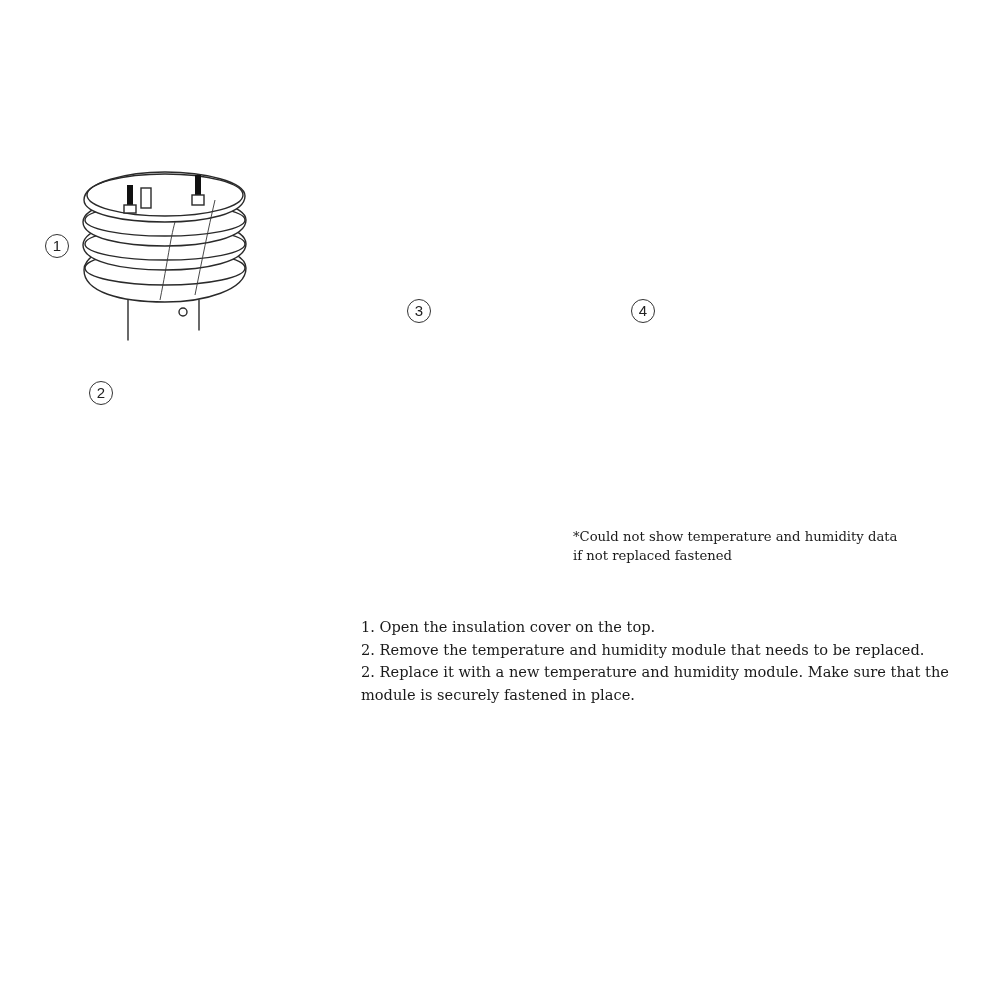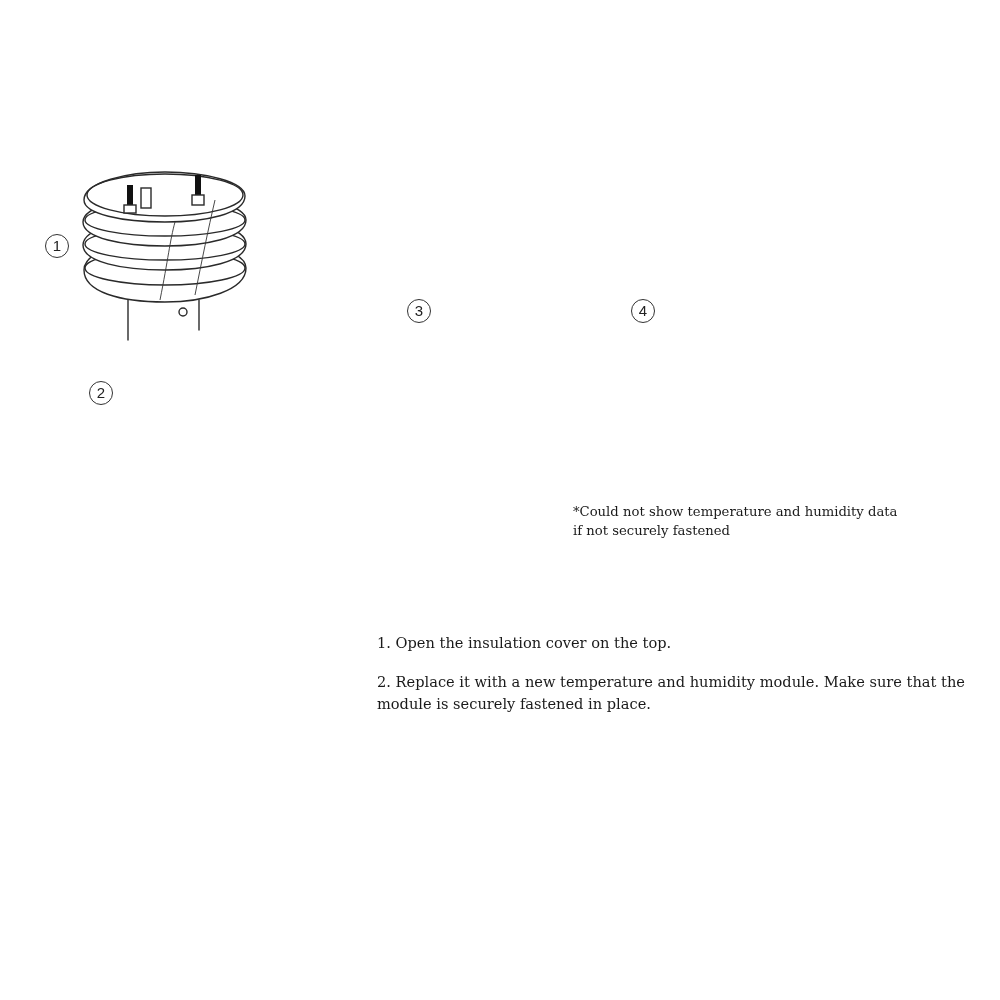--- a/index.html
+++ b/index.html
@@ -7,23 +7,23 @@
          font-family: "DejaVu Serif", "Liberation Serif", serif; color: #1a1a1a; }
   svg.art { position: absolute; left: 0; top: 0; width: 1000px; height: 1000px; }
   .line { fill: none; stroke: #2a2a2a; stroke-width: 1.4; stroke-linejoin: round; stroke-linecap: round; }
   .thin { fill: none; stroke: #333; stroke-width: 0.9; }
   .fill-w { fill: #fff; stroke: #2a2a2a; stroke-width: 1.4; }
   .dash { fill: none; stroke: #555; stroke-width: 1.3; stroke-dasharray: 9 7; }
   .black { fill: #111; }
   .red { fill: #d42b2b; }
   .step-num { position: absolute; width: 22px; height: 22px; border: 1.3px solid #333; border-radius: 50%;
               font-family: "Liberation Sans", sans-serif; font-size: 15px; line-height: 22px; text-align: center; color: #222; }
-  .note { position: absolute; left: 573px; top: 502px; font-size: 13.2px; line-height: 19px; color: #1a1a1a; }
+  .note { position: absolute; left: 573px; top: 527px; font-size: 13.2px; line-height: 19px; color: #1a1a1a; }
   .instructions { position: absolute; left: 361px; top: 616px; width: 620px; font-size: 14.6px; line-height: 22.5px; color: #1a1a1a; }
-  .instructions p { margin: 16px; }
+  .instructions p { margin: 0; }
 </style>
 </head>
 <body>
 
 
 
 <svg class="art" viewBox="0 0 1000 1000" xmlns="http://www.w3.org/2000/svg">
   <defs>
     <pattern id="mesh" width="4" height="4" patternUnits="userSpaceOnUse">
       <rect width="4" height="4" fill="#fff"></rect>
@@ -182,23 +182,24 @@
 
 
 <div class="step-num" style="left:45px; top:234px;">1</div>
 <div class="step-num" style="left:89px; top:381px;">2</div>
 <div class="step-num" style="left:407px; top:299px;">3</div>
 <div class="step-num" style="left:631px; top:299px;">4</div>
 
 
 <div class="note">
   <div>*Could not show temperature and humidity data</div>
-  <div>if not securely fastened</div>
+  <div>if not replaced fastened</div>
 </div>
 
 
 <div class="instructions">
   <p>1. Open the insulation cover on the top.</p>
+  <p>2. Remove the temperature and humidity module that needs to be replaced.</p>
   <p>2. Replace it with a new temperature and humidity module. Make sure that the module is securely fastened in place.</p>
 </div>
 
 
 
 
 </path></body></html>

